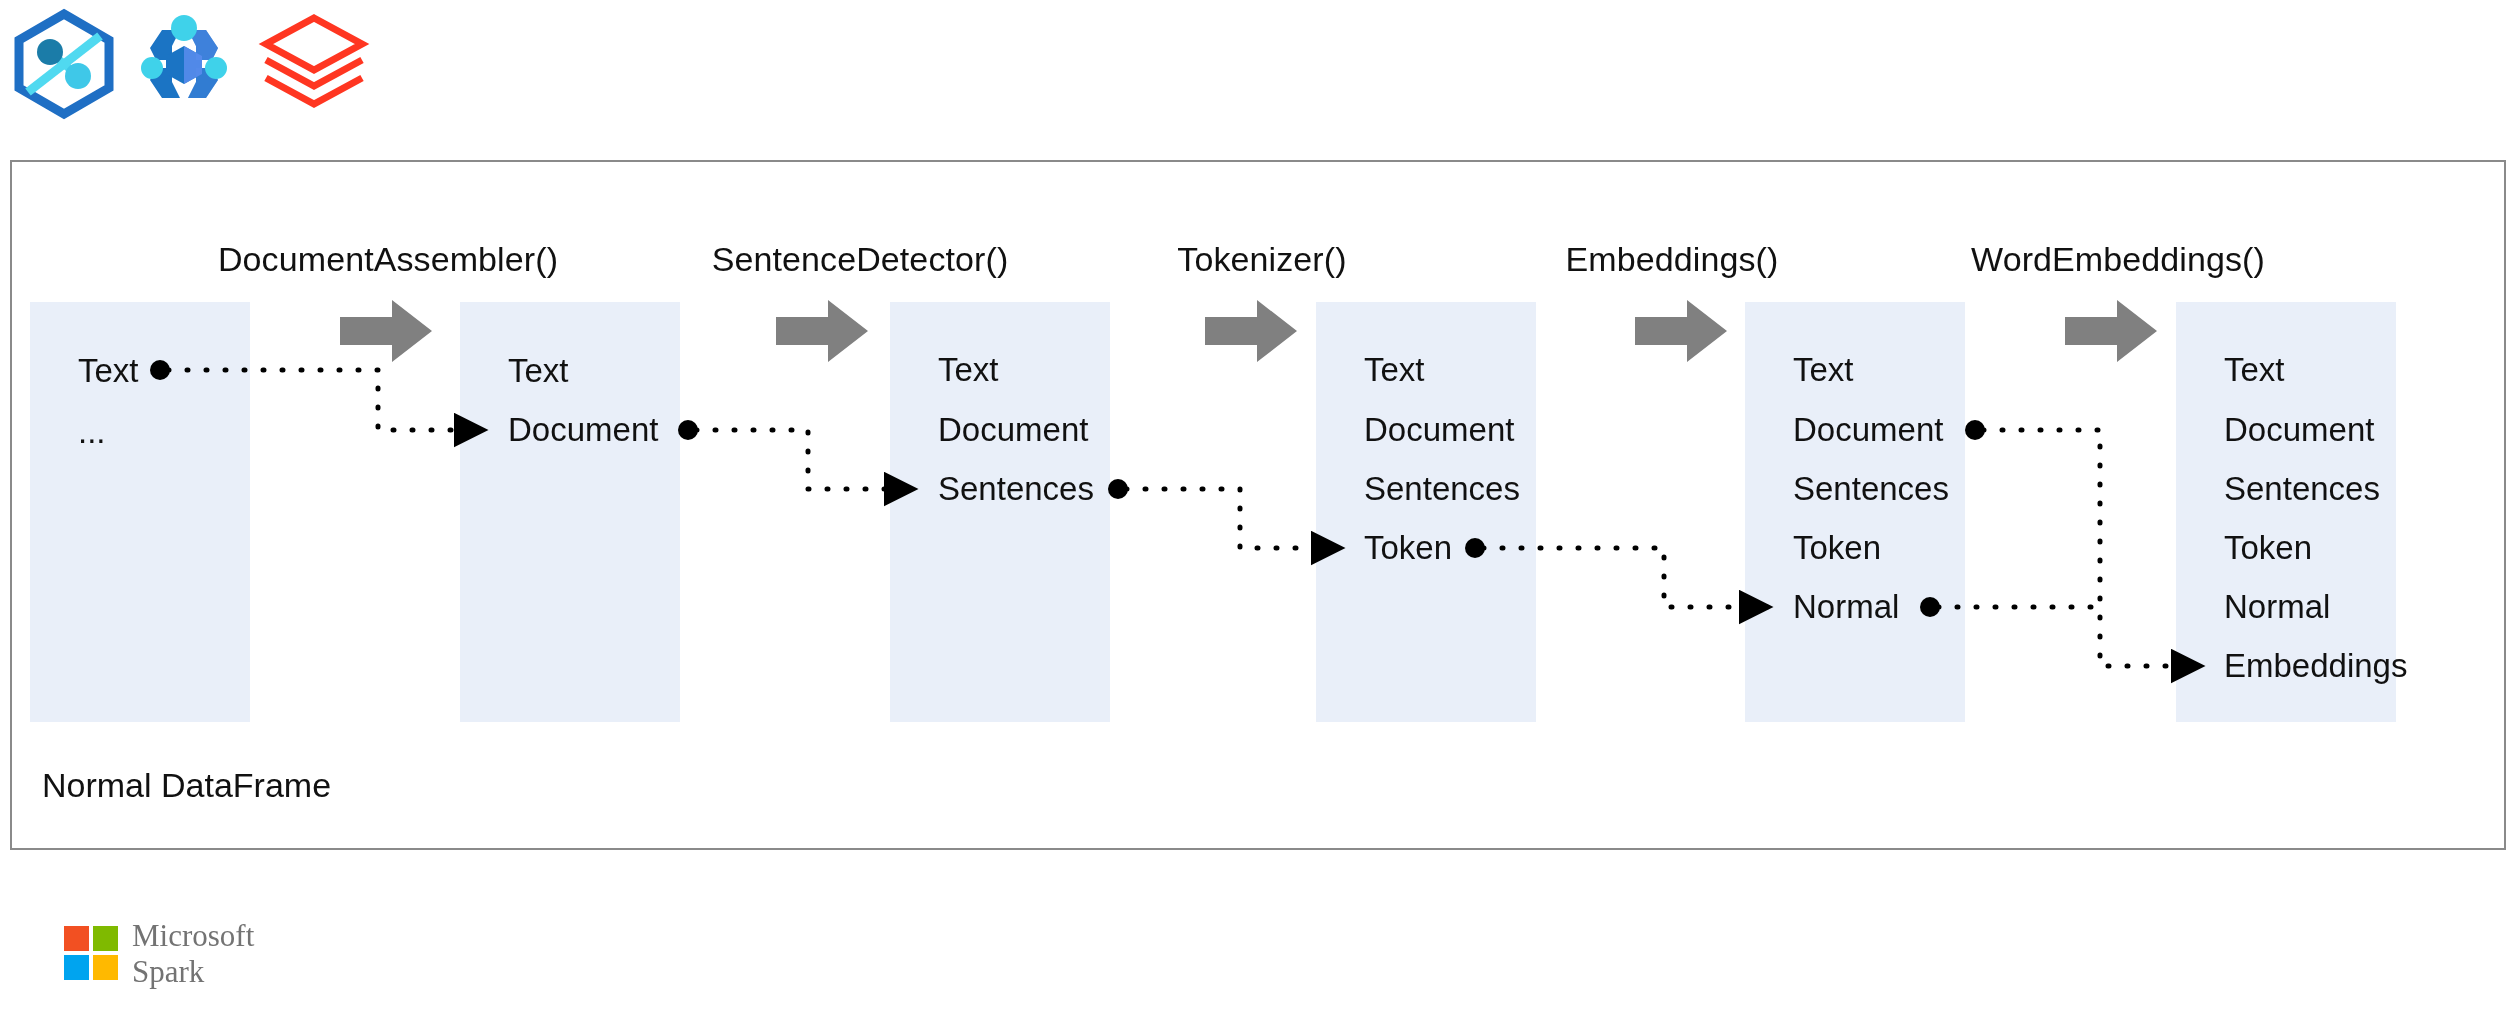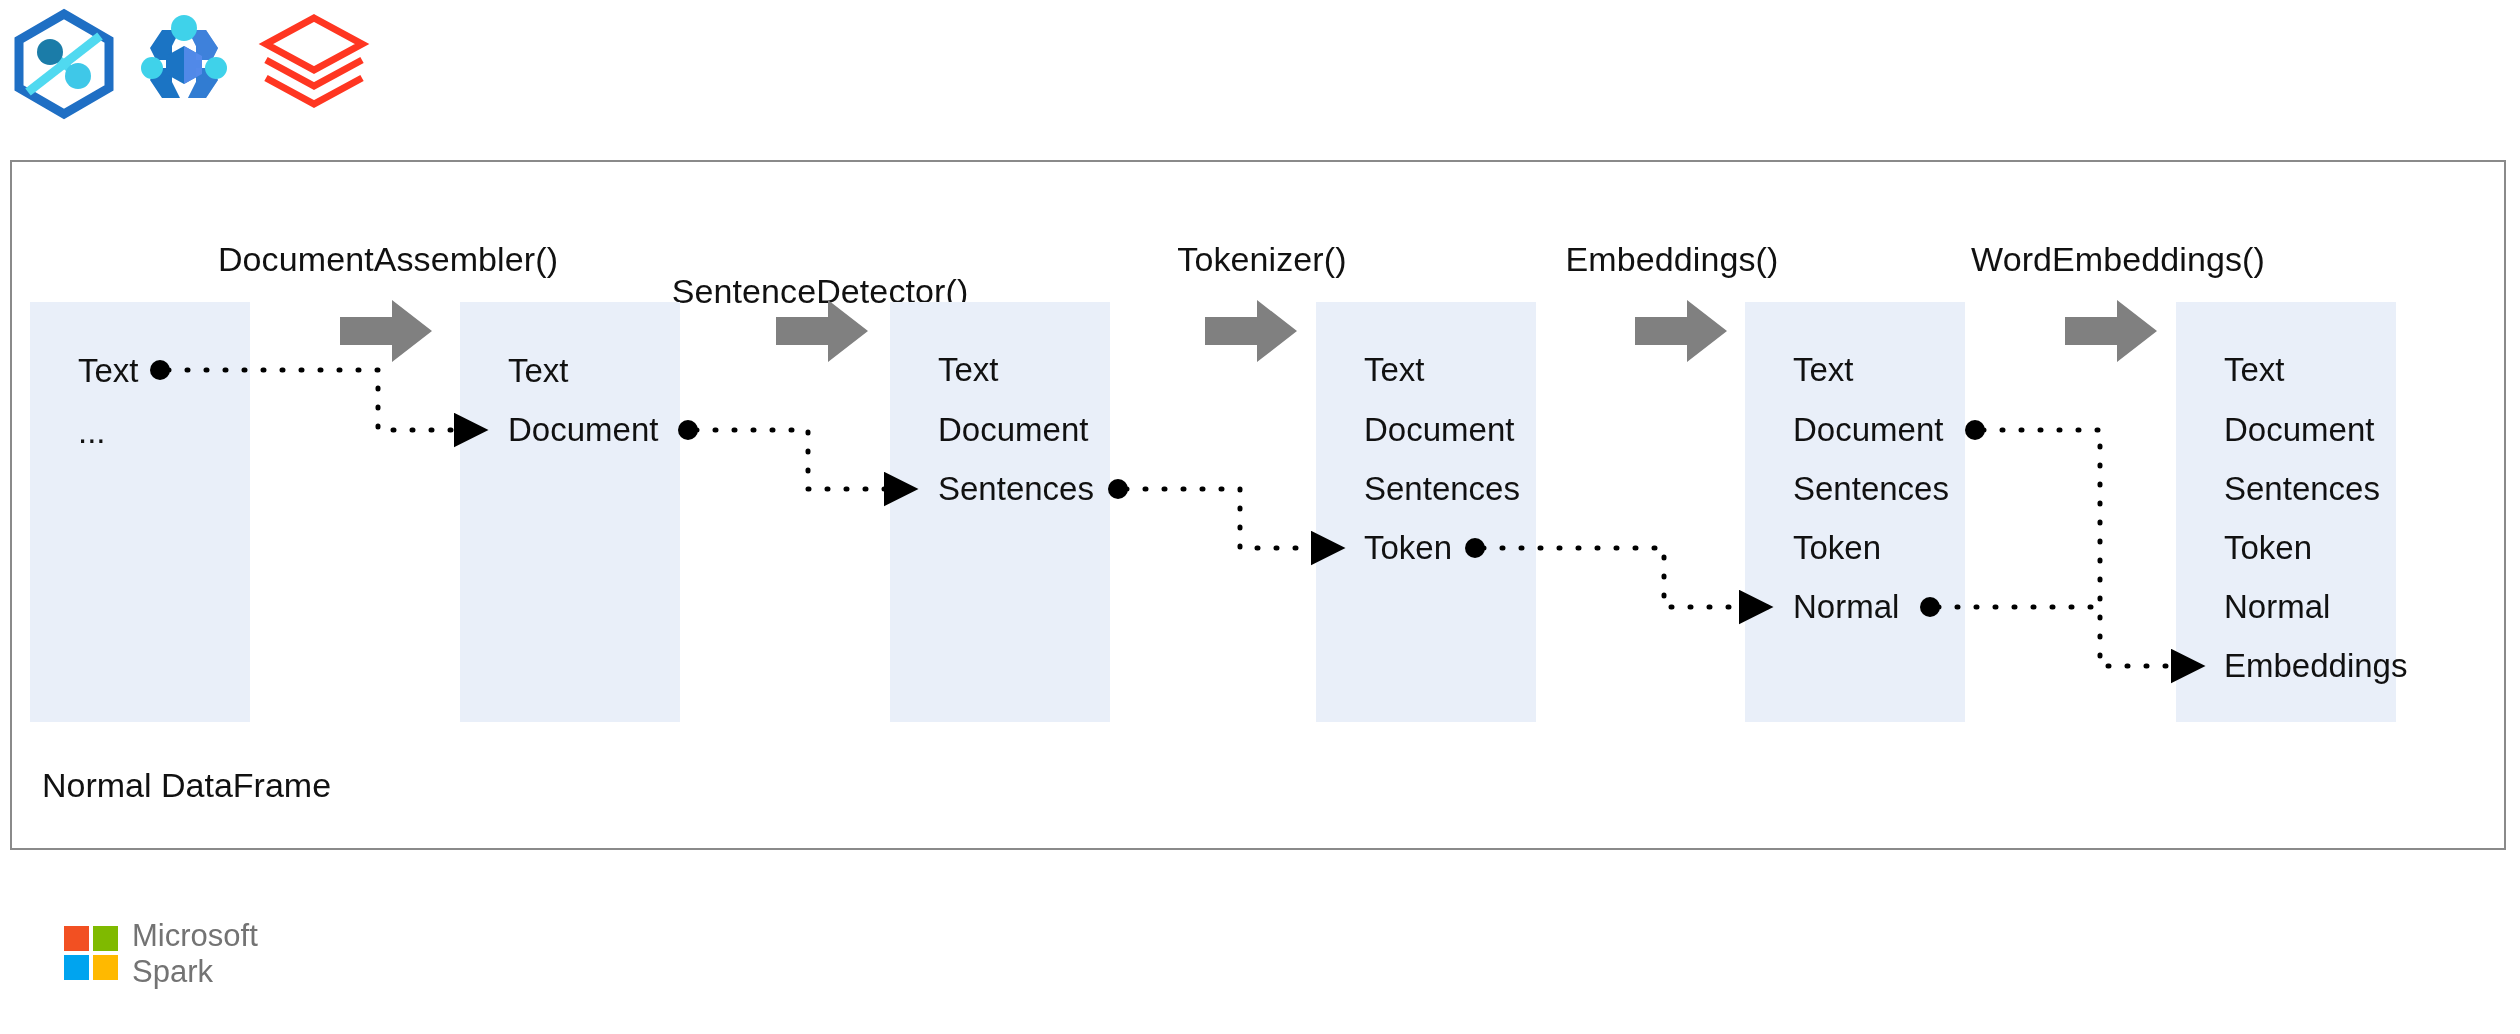--- a/index.html
+++ b/index.html
@@ -102,20 +102,21 @@
     white-space: nowrap;
   }
 
   
   #azure-logo {
     position: absolute;
     left: 64px;
     top: 918px;
     width: 320px;
     height: 80px;
+    font-family: Liberation Serif, serif;
   }
   #azure-squares {
     position: absolute;
     left: 0px;
     top: 8px;
     width: 54px;
     height: 54px;
   }
   .az-sq { position: absolute; width: 25px; height: 25px; }
   #az-sq-red    { left: 0px;  top: 0px;  background: #f25022; }
@@ -174,21 +175,21 @@
         <polyline points="8,70 56,96 104,70"></polyline>
       </g>
     </svg>
   </div>
 
 </div>
 
 <div id="pipeline-panel"></div>
 
 <div class="stage-label" style="left:388px;">DocumentAssembler()</div>
-<div class="stage-label" style="left:820px;margin-top:32px;">SentenceDetector()</div>
+<div class="stage-label" style="left:860px;">SentenceDetector()</div>
 <div class="stage-label" style="left:1262px;">Tokenizer()</div>
 <div class="stage-label" style="left:1672px;">Embeddings()</div>
 <div class="stage-label" style="left:2118px;">WordEmbeddings()</div>
 
 <div class="stage-box" style="left:30px;"></div>
 <div class="stage-box" style="left:460px;"></div>
 <div class="stage-box" style="left:890px;"></div>
 <div class="stage-box" style="left:1316px;"></div>
 <div class="stage-box" style="left:1745px;"></div>
 <div class="stage-box" style="left:2176px;"></div>

